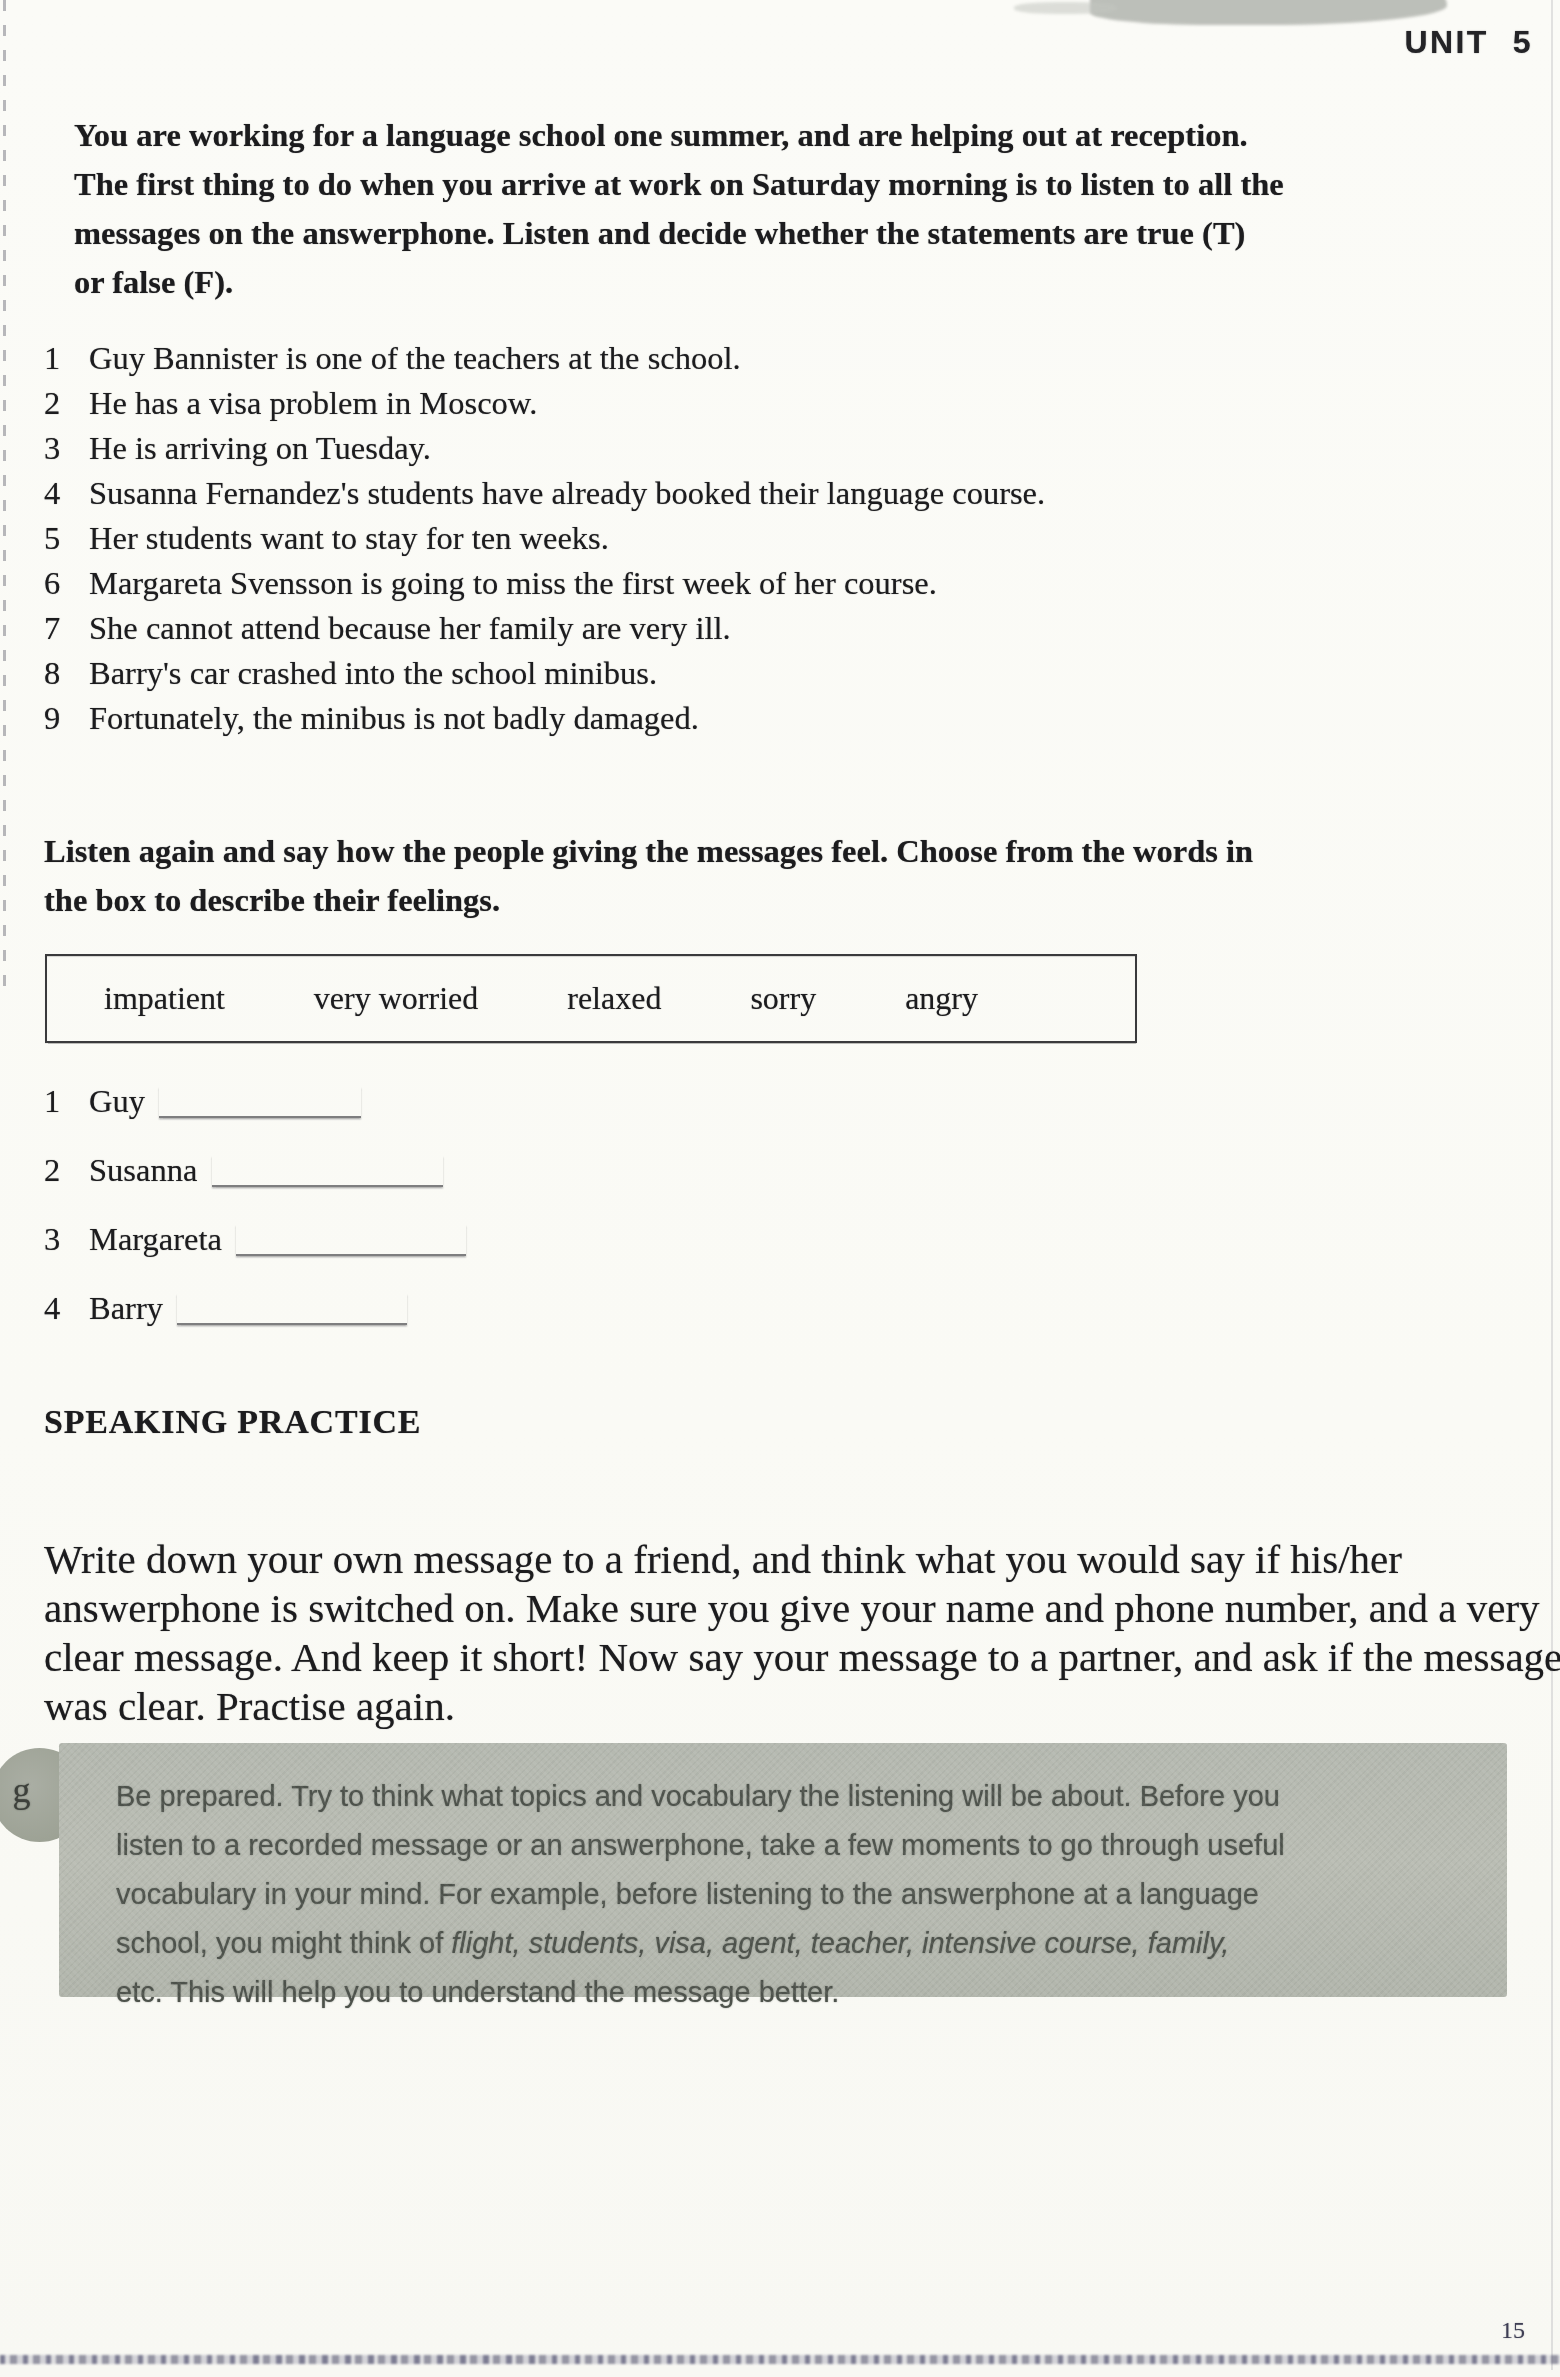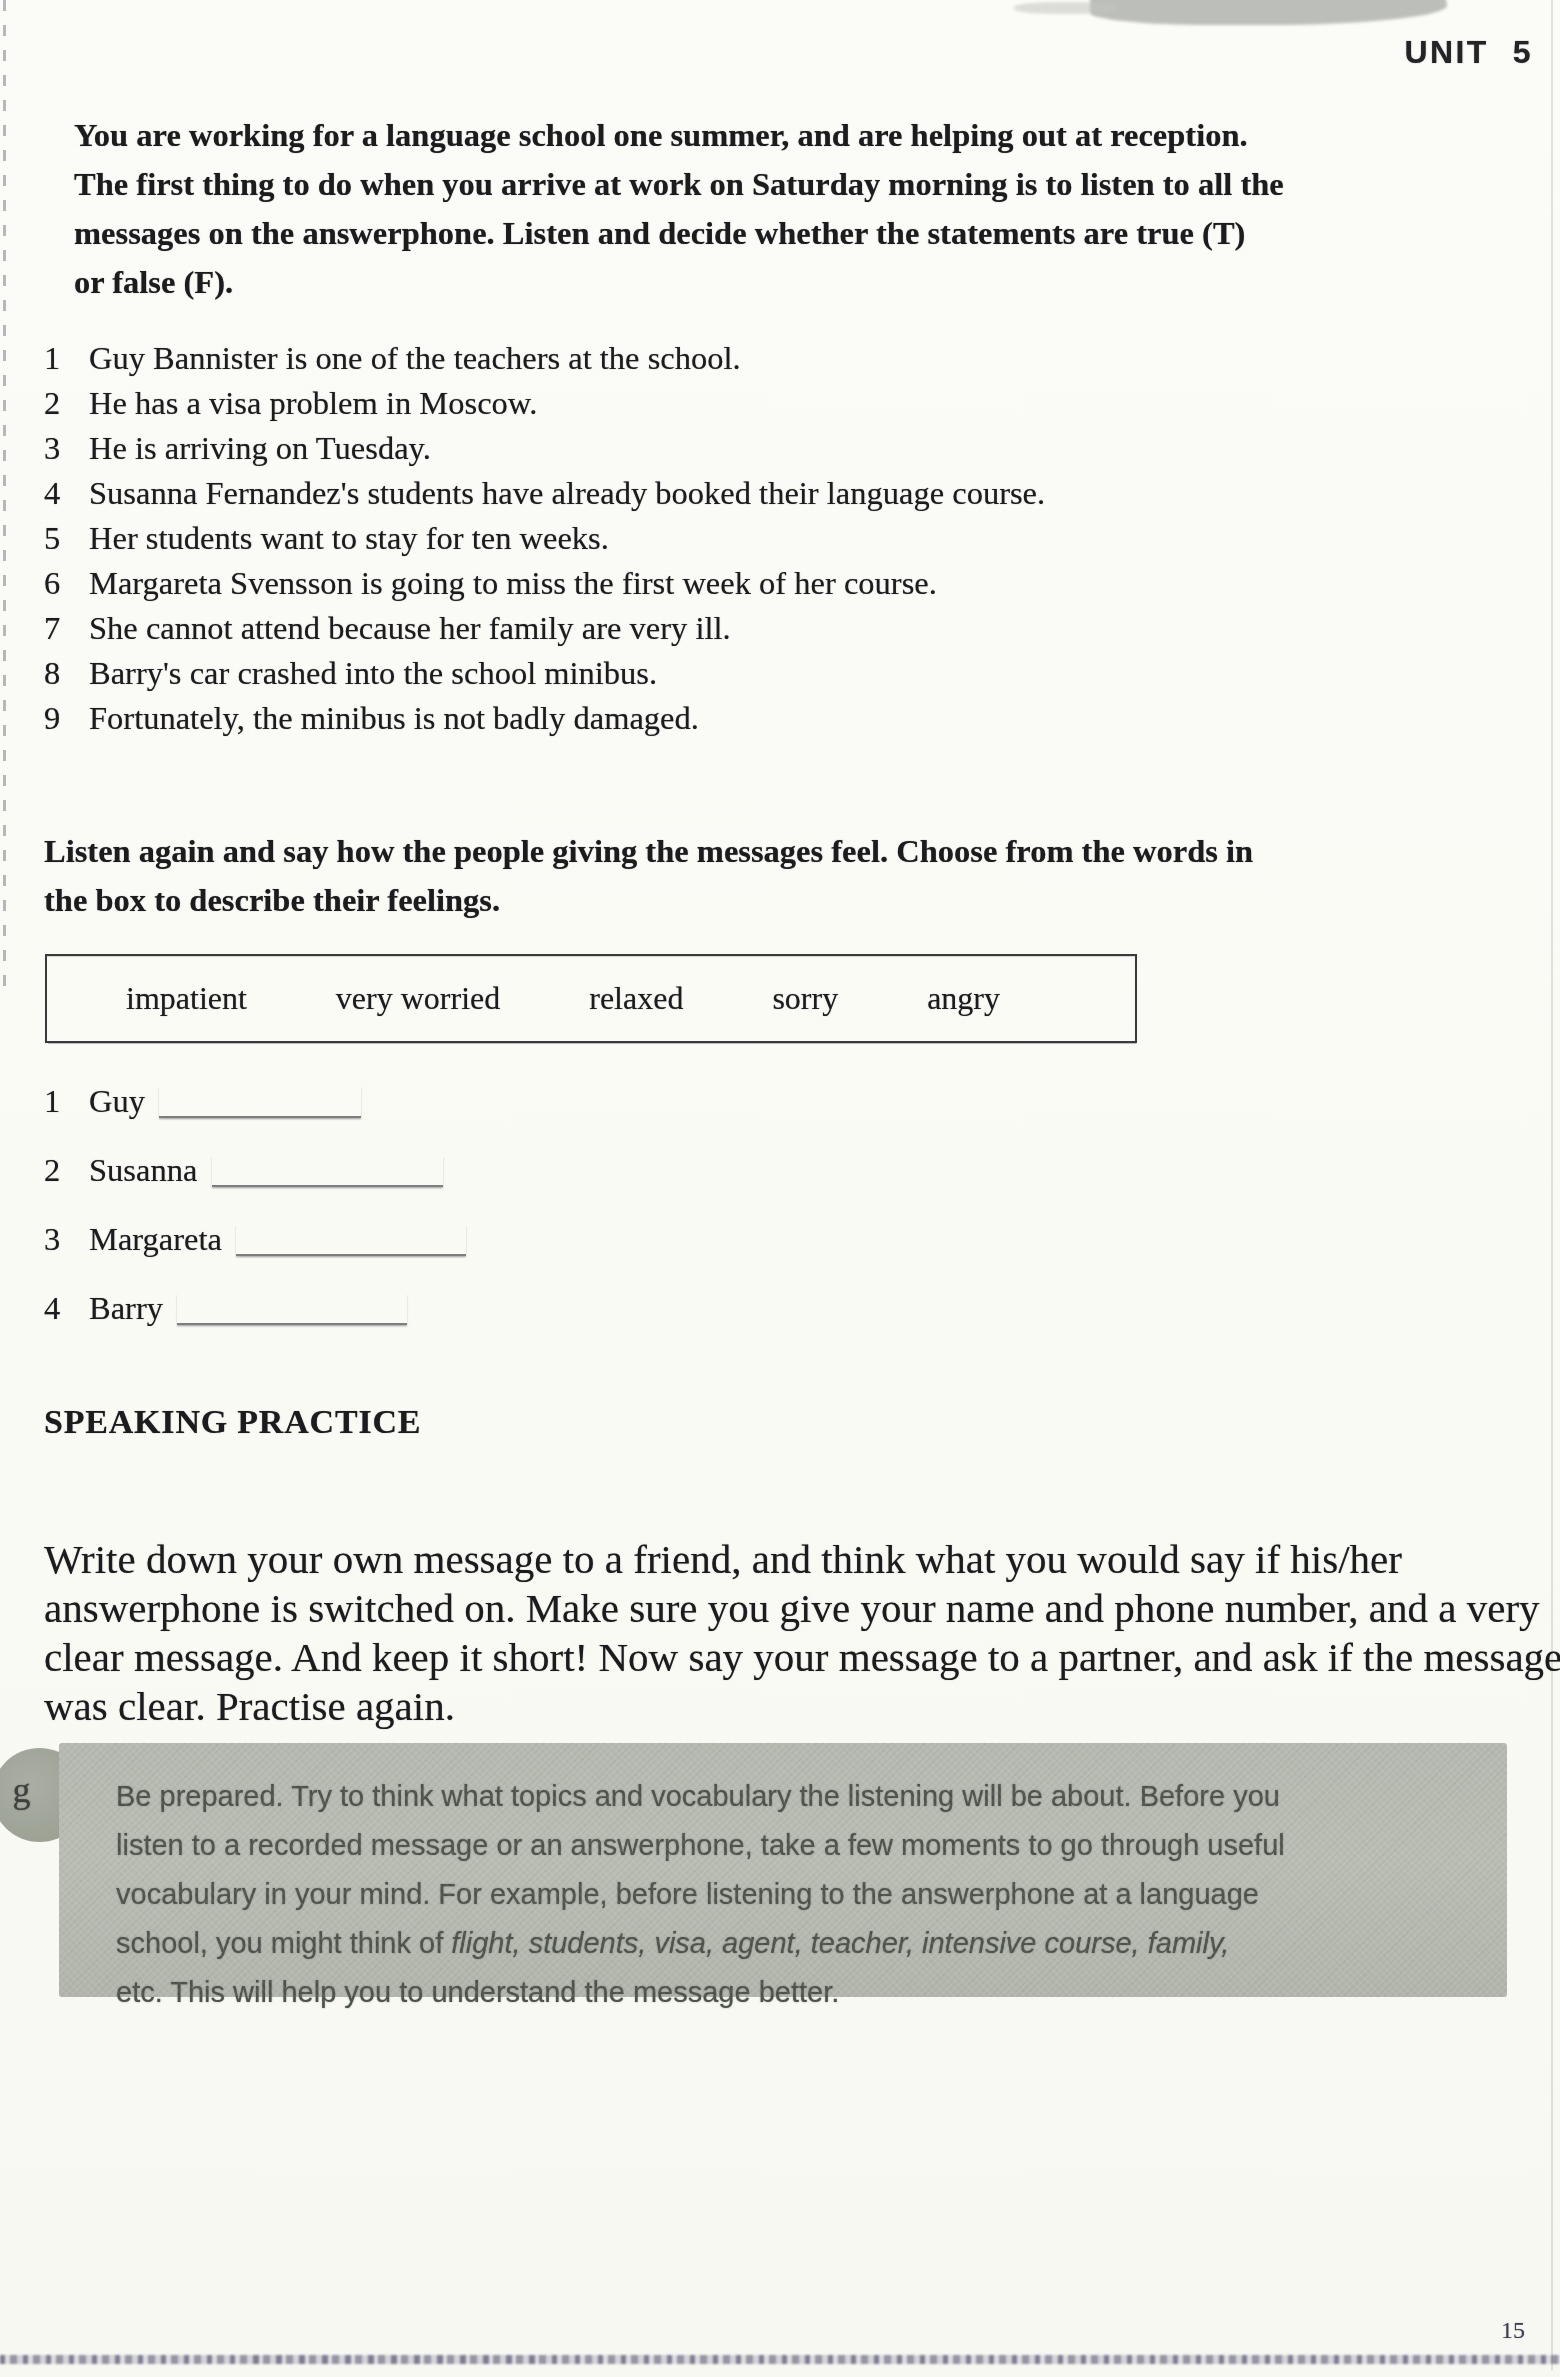--- a/index.html
+++ b/index.html
@@ -34,38 +34,38 @@
   }
   .bottom-grain {
     position:absolute; left:0; top:2355px; width:1560px; height:8.7px;
     background:repeating-linear-gradient(90deg,
       rgba(85,85,115,.75) 0 5.5px, rgba(160,160,180,.30) 5.5px 10.3px,
       rgba(95,95,120,.65) 10.3px 17.4px, rgba(140,140,165,.35) 17.4px 23px);
     filter:blur(0.8px);
   }
 
   .unit-label {
-    position:absolute; top:34px; right:27px;
+    position:absolute; top:24px; right:27px;
     font-family:"Liberation Sans", sans-serif; font-weight:bold;
     font-size:32px; letter-spacing:2.4px; word-spacing:12.7px; color:#242427;
     text-shadow:0 0 1.2px rgba(30,30,35,.6);
   }
 
   .intro { position:absolute; left:44px; top:111px; font-weight:bold; font-size:32.5px; line-height:49px;margin-left:30px; }
   .listen-again { position:absolute; left:44px; top:827px; font-weight:bold; font-size:32.5px; line-height:49px; }
 
   .statements { position:absolute; left:44px; top:336px; font-size:32.5px; }
   .statements .row { display:flex; line-height:45px; }
   .statements .num { width:45px; flex:0 0 45px; }
 
   .word-box {
     position:absolute; left:45px; top:954px; width:1092px; height:89px;
     border:2.4px solid #3a3a3c; box-sizing:border-box;
     box-shadow:0 0.8px 0.8px rgba(0,0,0,.25), inset 0 0.8px 0.8px rgba(0,0,0,.2);
-    display:flex; align-items:center; gap:89px; padding-left:79px;
+    display:flex; align-items:center; gap:89px; padding-left:57px;
     font-size:32px;
   }
 
   .blanks { position:absolute; left:44px; top:1067px; font-size:32.5px; }
   .blanks .row { display:flex; align-items:center; height:69px; }
   .blanks .num { width:45px; flex:0 0 45px; }
   .blank-line {
     display:inline-block; height:30px; margin-left:14.3px;
     border-bottom:2.4px solid rgba(95,95,98,.8);
     box-shadow:0 1.6px 1.6px rgba(60,60,65,.35);

